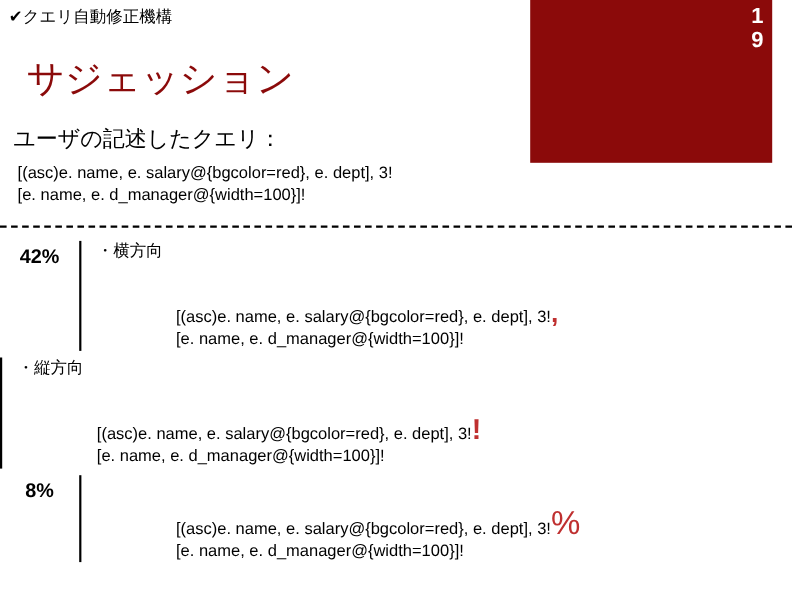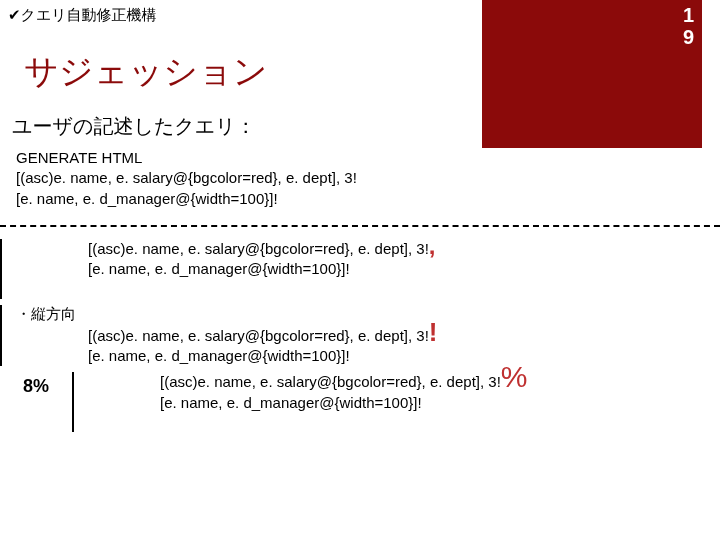--- a/index.html
+++ b/index.html
@@ -85,20 +85,21 @@
     flex: 1;
     font-size: 15px;
   }
   .dir-label {
     padding-bottom: 2px;
   }
   .dir-body {
     padding-left: 72px;
     line-height: 1.35;
     font-family: Arial, sans-serif;
+    margin-top: 39px;
   }
   .accent-comma { color: #bf3030; font-size: 24px; font-weight: bold; line-height: 0; vertical-align: baseline; }
   .accent-bang  { color: #bf3030; font-size: 26px; font-weight: bold; line-height: 0; vertical-align: baseline; }
   .accent-pct   { color: #bf3030; font-size: 30px; line-height: 0; vertical-align: baseline; }
 </style>
 </head>
 <body>
 
 <div class="red-box">
   <div class="slide-num">
@@ -109,30 +110,31 @@
 
 <div class="header-row">
   <div class="check-label">✔クエリ自動修正機構</div>
 </div>
 
 <div class="title">サジェッション</div>
 
 <div class="subtitle">ユーザの記述したクエリ：</div>
 
 <div class="query-block">
-  <div>GENERATE HTML</div>
   <div>[(asc)e. name, e. salary@{bgcolor=red}, e. dept], 3!</div>
   <div>[e. name, e. d_manager@{width=100}]!</div>
 </div>
 
 <hr class="dashed">
 
 <div class="row">
+  <div class="pct">42%</div>
   <div class="vline"></div>
   <div class="dir">
+    <div class="dir-label">・横方向</div>
     <div class="dir-body">
       <span>[(asc)e. name, e. salary@{bgcolor=red}, e. dept], 3!</span><span class="accent-comma">,</span><br>
       <span>[e. name, e. d_manager@{width=100}]!</span>
     </div>
   </div>
 </div>
 
 <div class="row">
   <div class="vline"></div>
   <div class="dir">

